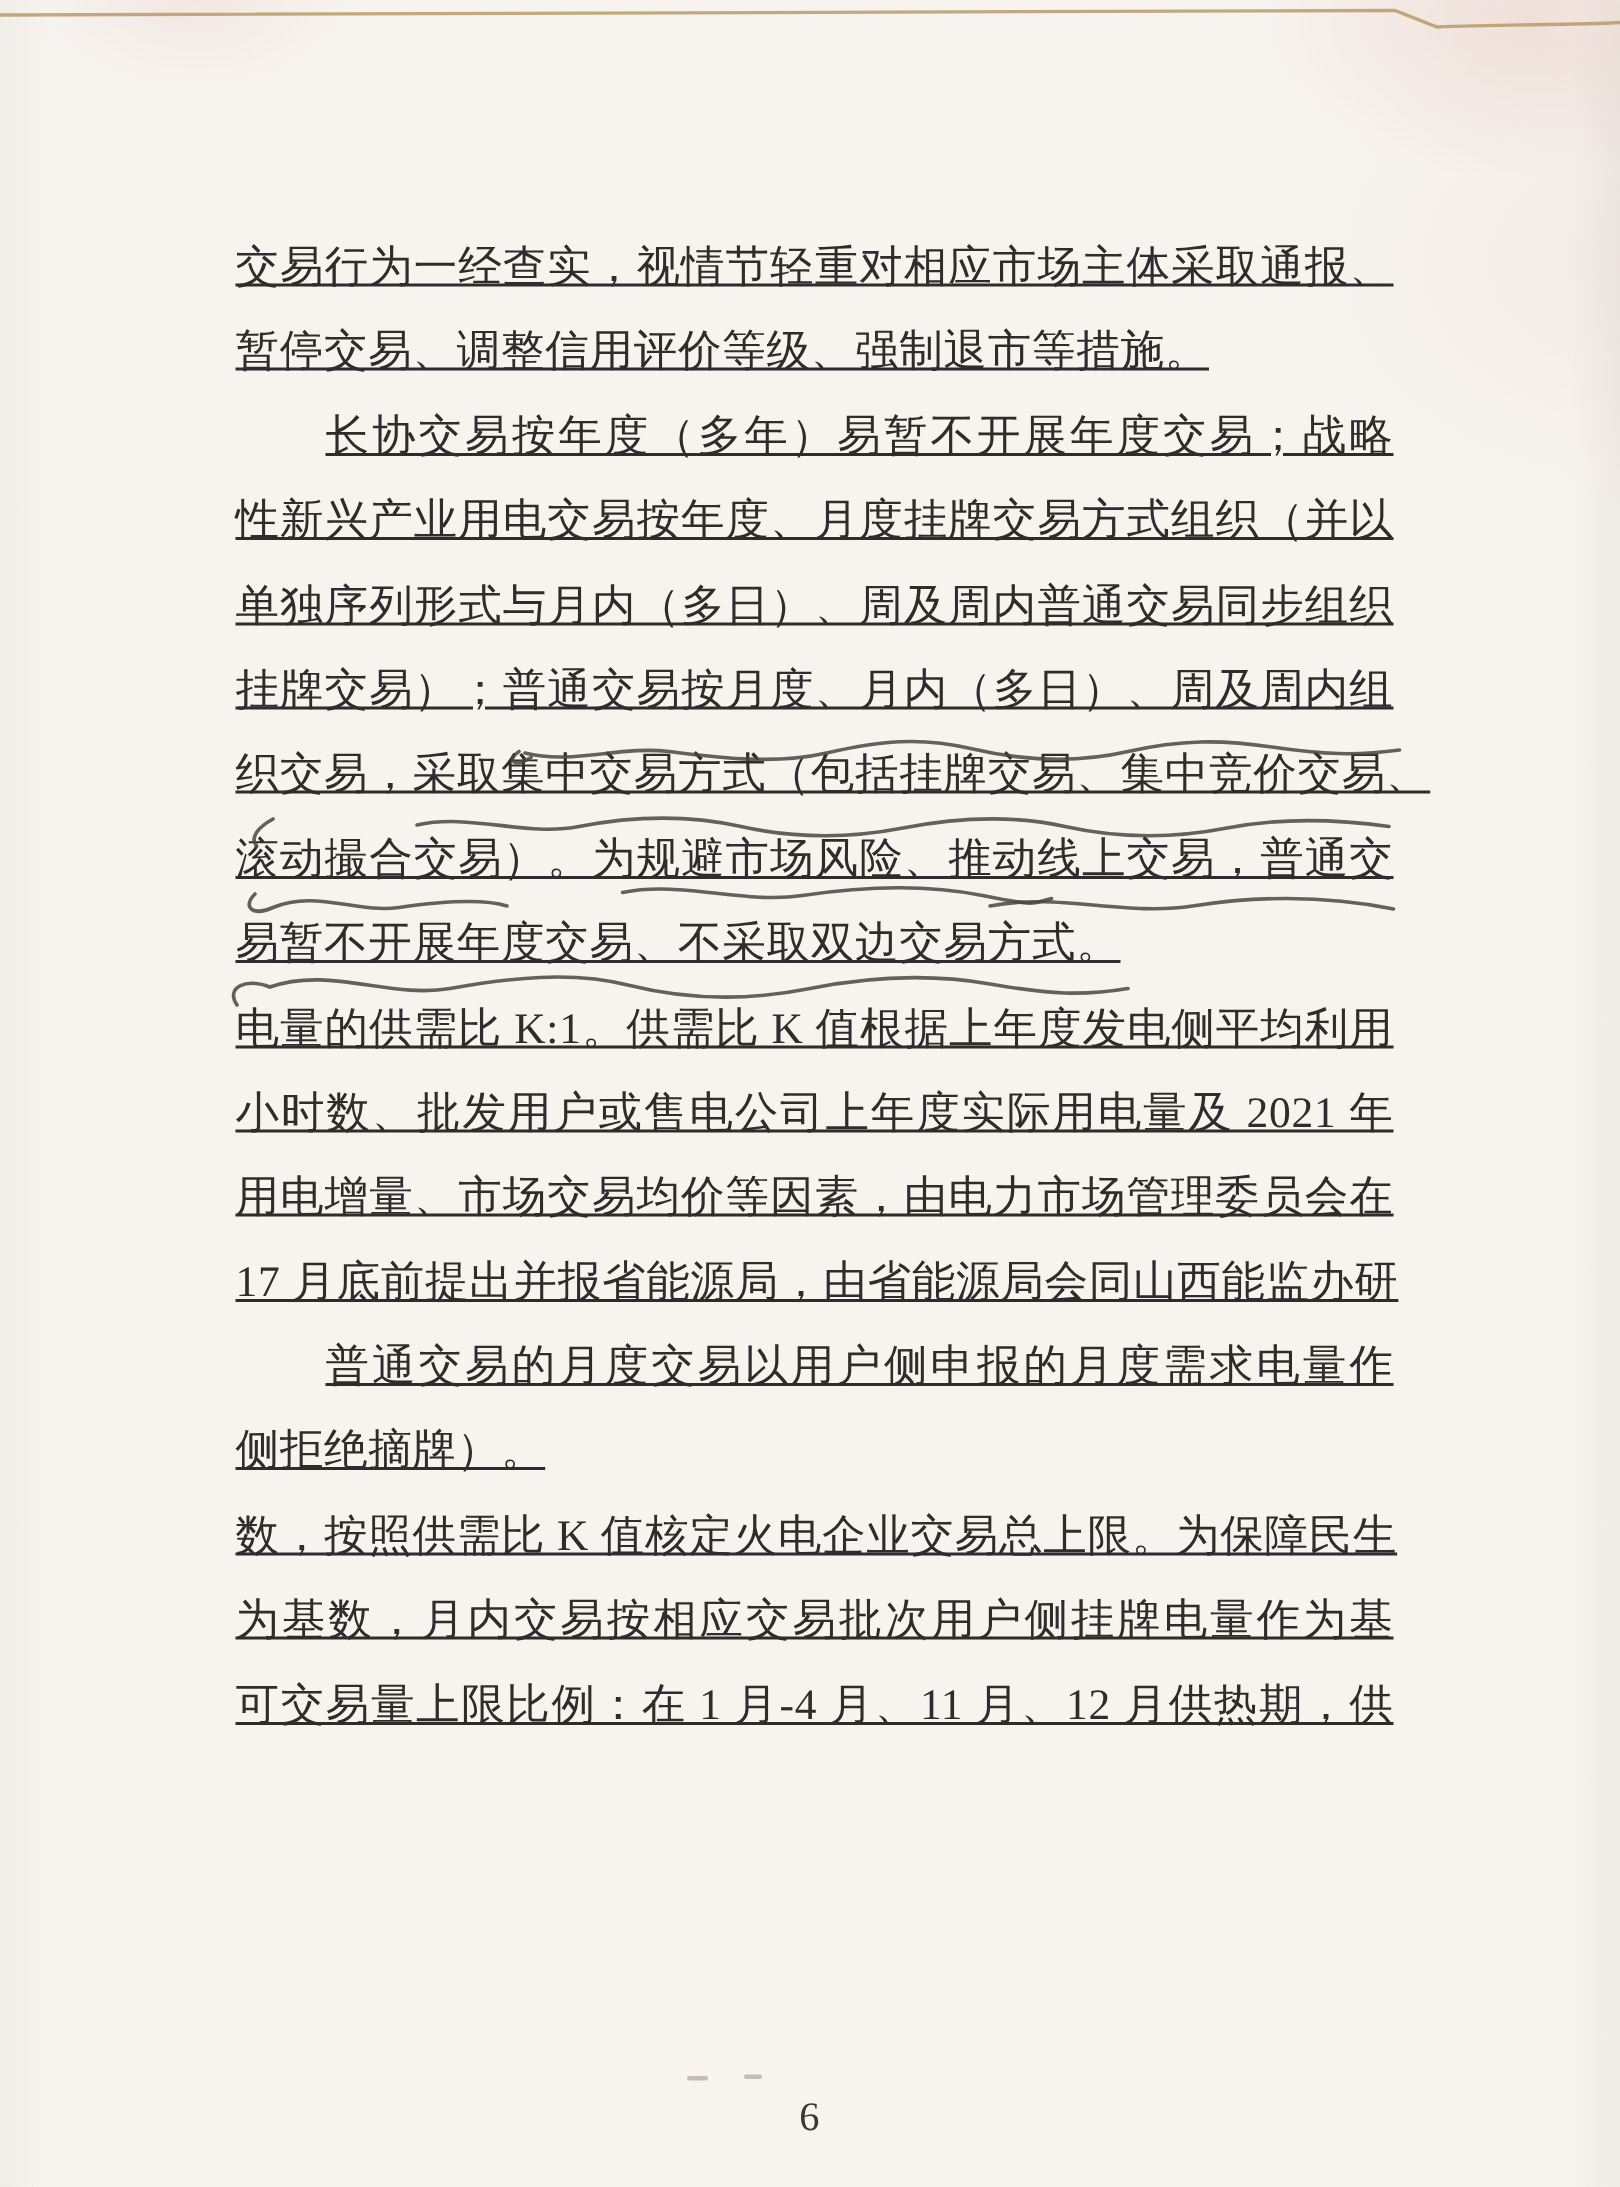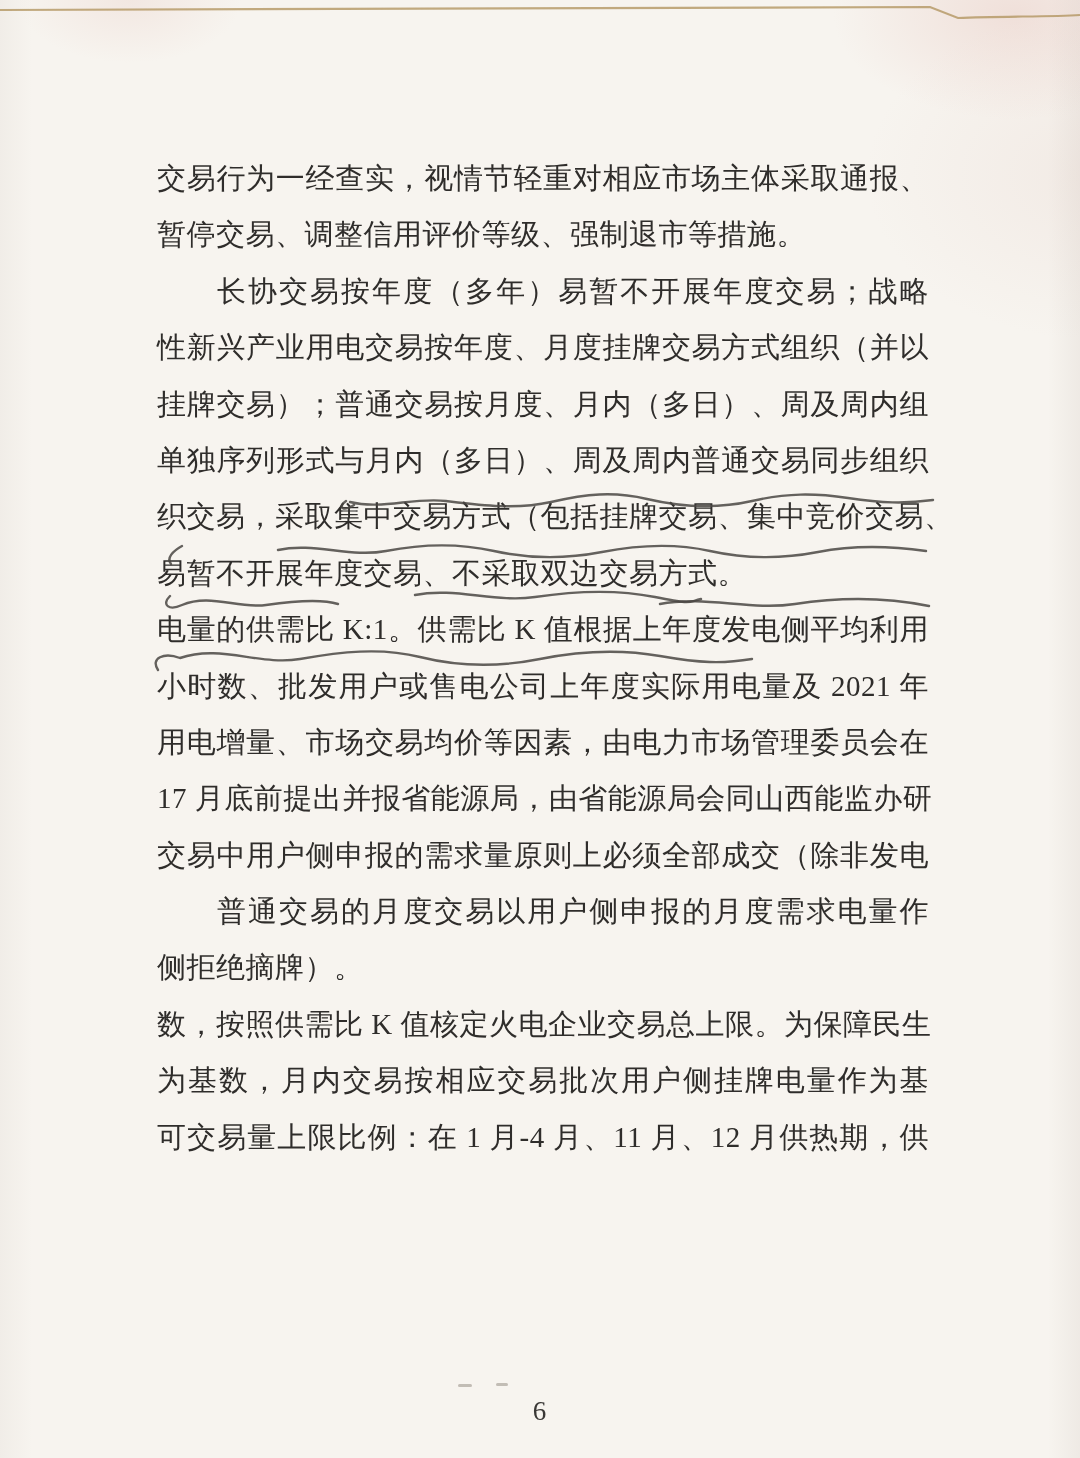--- a/index.html
+++ b/index.html
@@ -20,20 +20,21 @@
   .doc{
     position:absolute;left:157px;top:150px;width:772px;
     color:#2f2d2b;
     font-size:29px;
     letter-spacing:0.5px;
   }
   .line{
     height:56.4px;line-height:56.4px;
     text-align:justify;text-align-last:justify;
     white-space:nowrap;
+    text-decoration:underline;
   }
   .line.end{text-align:center;text-align-last:left;}
   .line.indent{padding-left:60px;}
   .marks{position:absolute;left:0;top:0;pointer-events:none;}
   .page-number{
     position:absolute;left:0;top:1396px;width:1080px;
     text-align:center;font-size:27px;color:#3a3836;letter-spacing:1px;
   }
   .speck{position:absolute;background:#8d857c;opacity:.5;border-radius:2px;}
   .speck.s1{left:458px;top:1384px;width:14px;height:3px;}
@@ -42,29 +43,29 @@
 </head>
 <body>
 
 <div class="paper-texture"></div>
 
 <div class="doc">
   <div class="line">交易行为一经查实，视情节轻重对相应市场主体采取通报、</div>
   <div class="line end">暂停交易、调整信用评价等级、强制退市等措施。</div>
   <div class="line indent">长协交易按年度（多年）易暂不开展年度交易；战略</div>
   <div class="line">性新兴产业用电交易按年度、月度挂牌交易方式组织（并以</div>
+  <div class="line">单独序列形式与月内（多日）、周及周内普通交易同步组织</div>
   <div class="line">挂牌交易）；普通交易按月度、月内（多日）、周及周内组</div>
-  <div class="line">单独序列形式与月内（多日）、周及周内普通交易同步组织</div>
   <div class="line">织交易，采取集中交易方式（包括挂牌交易、集中竞价交易、</div>
+  <div class="line">滚动撮合交易）。为规避市场风险、推动线上交易，普通交</div>
   <div class="line end">易暂不开展年度交易、不采取双边交易方式。</div>
   <div class="line">电量的供需比 K:1。供需比 K 值根据上年度发电侧平均利用</div>
   <div class="line">小时数、批发用户或售电公司上年度实际用电量及 2021 年</div>
   <div class="line">用电增量、市场交易均价等因素，由电力市场管理委员会在</div>
   <div class="line">17 月底前提出并报省能源局，由省能源局会同山西能监办研</div>
-  <div class="line">交易中用户侧申报的需求量原则上必须全部成交（除非发电</div>
   <div class="line indent">普通交易的月度交易以用户侧申报的月度需求电量作</div>
   <div class="line end">侧拒绝摘牌）。</div>
   <div class="line">数，按照供需比 K 值核定火电企业交易总上限。为保障民生</div>
   <div class="line">为基数，月内交易按相应交易批次用户侧挂牌电量作为基</div>
   <div class="line">可交易量上限比例：在 1 月-4 月、11 月、12 月供热期，供</div>
 </div>
 
 <svg class="marks" width="1080" height="1458" viewBox="0 0 1080 1458">
 
   <path d="M0,10 C200,7 520,10 930,7 L958,18 C1000,16 1050,17 1080,15" fill="none" stroke="#b39662" stroke-width="2.2" opacity="0.8"></path>

